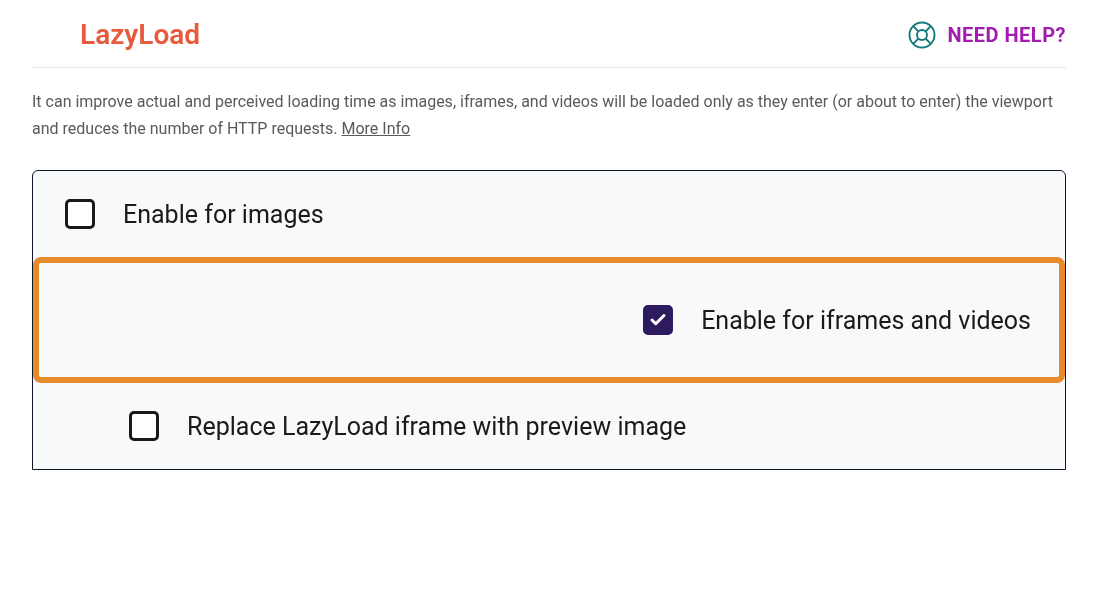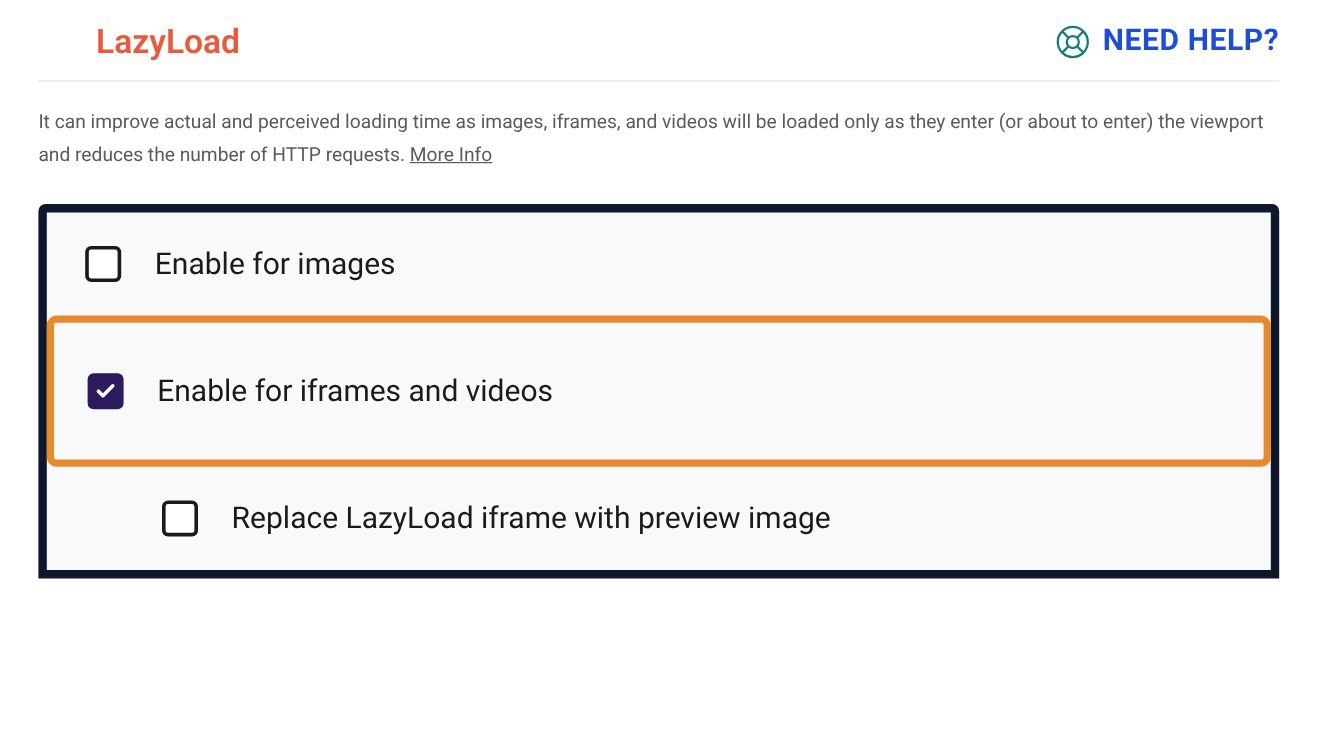--- a/index.html
+++ b/index.html
@@ -23,23 +23,23 @@
     .title {
       font-size: 28px;
       font-weight: 600;
       color: #e85a3b;
       margin-left: 48px;
     }
     .help-link {
       display: flex;
       align-items: center;
       gap: 10px;
-      color: #1d4ed8;
+      color: #a21caf;
       font-weight: 700;
-      font-size: 25px;
+      font-size: 20px;
       letter-spacing: 0.5px;
       cursor: pointer;
     }
     .help-icon {
       width: 30px;
       height: 30px;
       display: flex;
       align-items: center;
       justify-content: center;
     }
@@ -53,34 +53,35 @@
       color: #5a5a5a;
       padding: 20px 0 28px 0;
     }
     .more-info {
       color: #5a5a5a;
       text-decoration: underline;
       cursor: pointer;
     }
     .options-container {
       background: #f7f9fb;
-      border: 7px solid #0f172a;
+      border: 1px solid #0f172a;
       border-radius: 6px 6px 0 0;
     }
     .option-row {
       display: flex;
       align-items: center;
       gap: 28px;
       padding: 28px 32px;
     }
     .option-row.highlighted {
       border: 6px solid #e68a2e;
       border-radius: 8px;
       margin: 0 0;
       padding: 42px 28px;
+      justify-content: flex-end;
     }
     .option-row.indented {
       padding-left: 96px;
     }
     .checkbox {
       width: 30px;
       height: 30px;
       border: 3px solid #1a1a1a;
       border-radius: 5px;
       display: flex;

